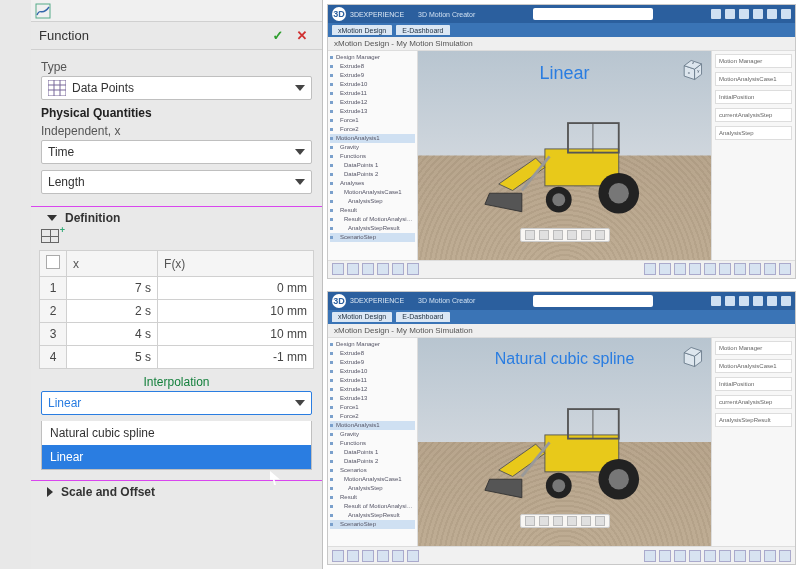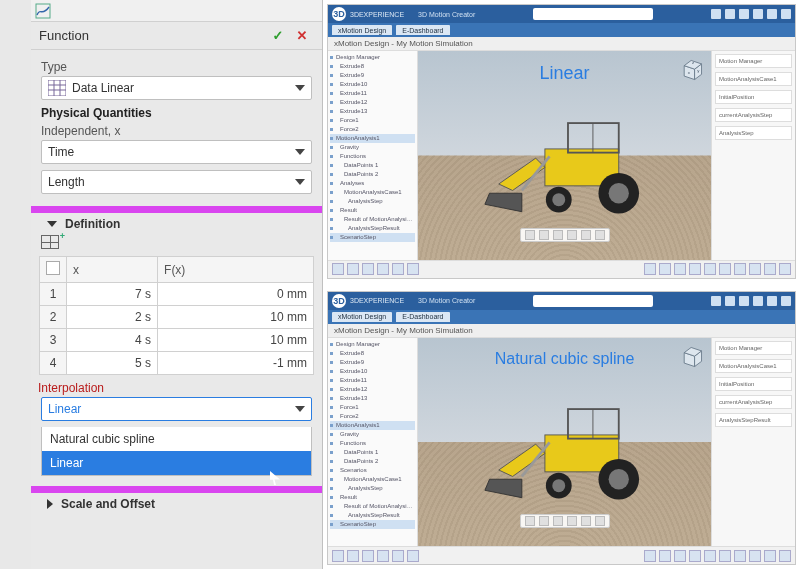--- a/index.html
+++ b/index.html
@@ -20,21 +20,21 @@
   .label { color: #555; margin: 4px 0 2px; }
   .label-bold { font-weight: bold; color: #222; margin: 6px 0 2px; }
 
   .select { display: flex; align-items: center; background: #fff; border: 1px solid #bfbfbf; border-radius: 2px; height: 24px; padding: 0 6px; margin: 2px 0 6px; }
   .select .sel-icon { width: 18px; height: 16px; margin-right: 6px; display:flex; align-items:center; justify-content:center;}
   .select .sel-text { flex: 1; }
   .select .caret { width: 0; height: 0; border-left: 5px solid transparent; border-right: 5px solid transparent; border-top: 6px solid #444; }
   .select.open { border-color: #2a7de1; }
   .select.open .sel-text { color: #2a7de1; }
 
-  .collapse-row { display: flex; align-items: center; padding: 4px 16px; border-top: 7px solid #d946ef; }
+  .collapse-row { display: flex; align-items: center; padding: 4px 16px; border-top: 1px solid #d946ef; }
   .collapse-row .tri { width: 0; height: 0; border-left: 5px solid transparent; border-right: 5px solid transparent; border-top: 6px solid #333; margin-right: 8px; }
   .collapse-row.collapsed .tri { border-top: none; border-bottom:0; border-left:6px solid #333; border-right:0; border-top:5px solid transparent; border-bottom:5px solid transparent; }
   .collapse-row .lab { font-weight: bold; }
 
   .small-icon-row { padding: 0 10px 4px; }
   .small-grid-ic { width:18px; height:14px; display:inline-block; background:
     linear-gradient(#666,#666) 0 0/100% 1px no-repeat,
     linear-gradient(#666,#666) 0 50%/100% 1px no-repeat,
     linear-gradient(#666,#666) 0 100%/100% 1px no-repeat,
     linear-gradient(#666,#666) 0 0/1px 100% no-repeat,
@@ -42,21 +42,21 @@
     linear-gradient(#666,#666) 100% 0/1px 100% no-repeat;
     position:relative;}
   .small-grid-ic::after{content:"+"; position:absolute; right:-6px; top:-4px; font-size:9px; color:#3a7; font-weight:bold;}
 
   table.data { width: calc(100% - 16px); margin: 0 8px 6px; border-collapse: collapse; background: #fff; font-size: 12px; }
   table.data th, table.data td { border: 1px solid #d0d0d0; padding: 4px 6px; height: 22px; text-align: right; color:#444;}
   table.data th { background: #f5f5f5; font-weight: normal; text-align: left; color:#555;}
   table.data th.chk, table.data td.num { width: 22px; text-align:center; background:#f5f5f5;}
   .chkbox { width:14px; height:14px; border:1px solid #aaa; display:inline-block; background:#fff; }
 
-  .interp-label { padding: 0 7px; color:#b91c1c; }
+  .interp-label { padding: 0 7px; color:#15803d;text-align:center; }
 
   .dropdown-list { margin: 0 10px; background:#fff; border:1px solid #bfbfbf; border-top:none; }
   .dropdown-list .opt { padding: 5px 8px; }
   .dropdown-list .opt.sel { background:#2a7de1; color:#fff; }
 
   .cursor { position:absolute; width:18px; height:22px; pointer-events:none; }
   .cursor::before { content:""; position:absolute; left:2px; top:0; width:10px; height:14px; background:#fff; clip-path: polygon(0 0, 100% 60%, 45% 60%, 60% 100%, 40% 100%, 30% 62%, 0 62%); }
   .cursor::after { content:""; position:absolute; left:1px; top:-1px; width:12px; height:16px; background:#000; clip-path: polygon(0 0, 100% 60%, 45% 60%, 60% 100%, 40% 100%, 30% 62%, 0 62%); z-index:-1;}
 
   
@@ -117,21 +117,21 @@
       <div class="select">
         <span class="sel-icon">
           <svg viewBox="0 0 18 16">
               <rect x="0" y="0" width="18" height="16" fill="#fff" stroke="#769" stroke-width="1"></rect>
               <line x1="6" y1="0" x2="6" y2="16" stroke="#769"></line>
               <line x1="12" y1="0" x2="12" y2="16" stroke="#769"></line>
               <line x1="0" y1="5" x2="18" y2="5" stroke="#769"></line>
               <line x1="0" y1="10" x2="18" y2="10" stroke="#769"></line>
             </svg>
         </span>
-        <span class="sel-text">Data Linear</span>
+        <span class="sel-text">Data Points</span>
         <span class="caret"></span>
       </div>
 
       <div class="label-bold">Physical Quantities</div>
 
       <div class="label">Independent, x</div>
       <div class="select">
         <span class="sel-text">Time</span>
         <span class="caret"></span>
       </div>

